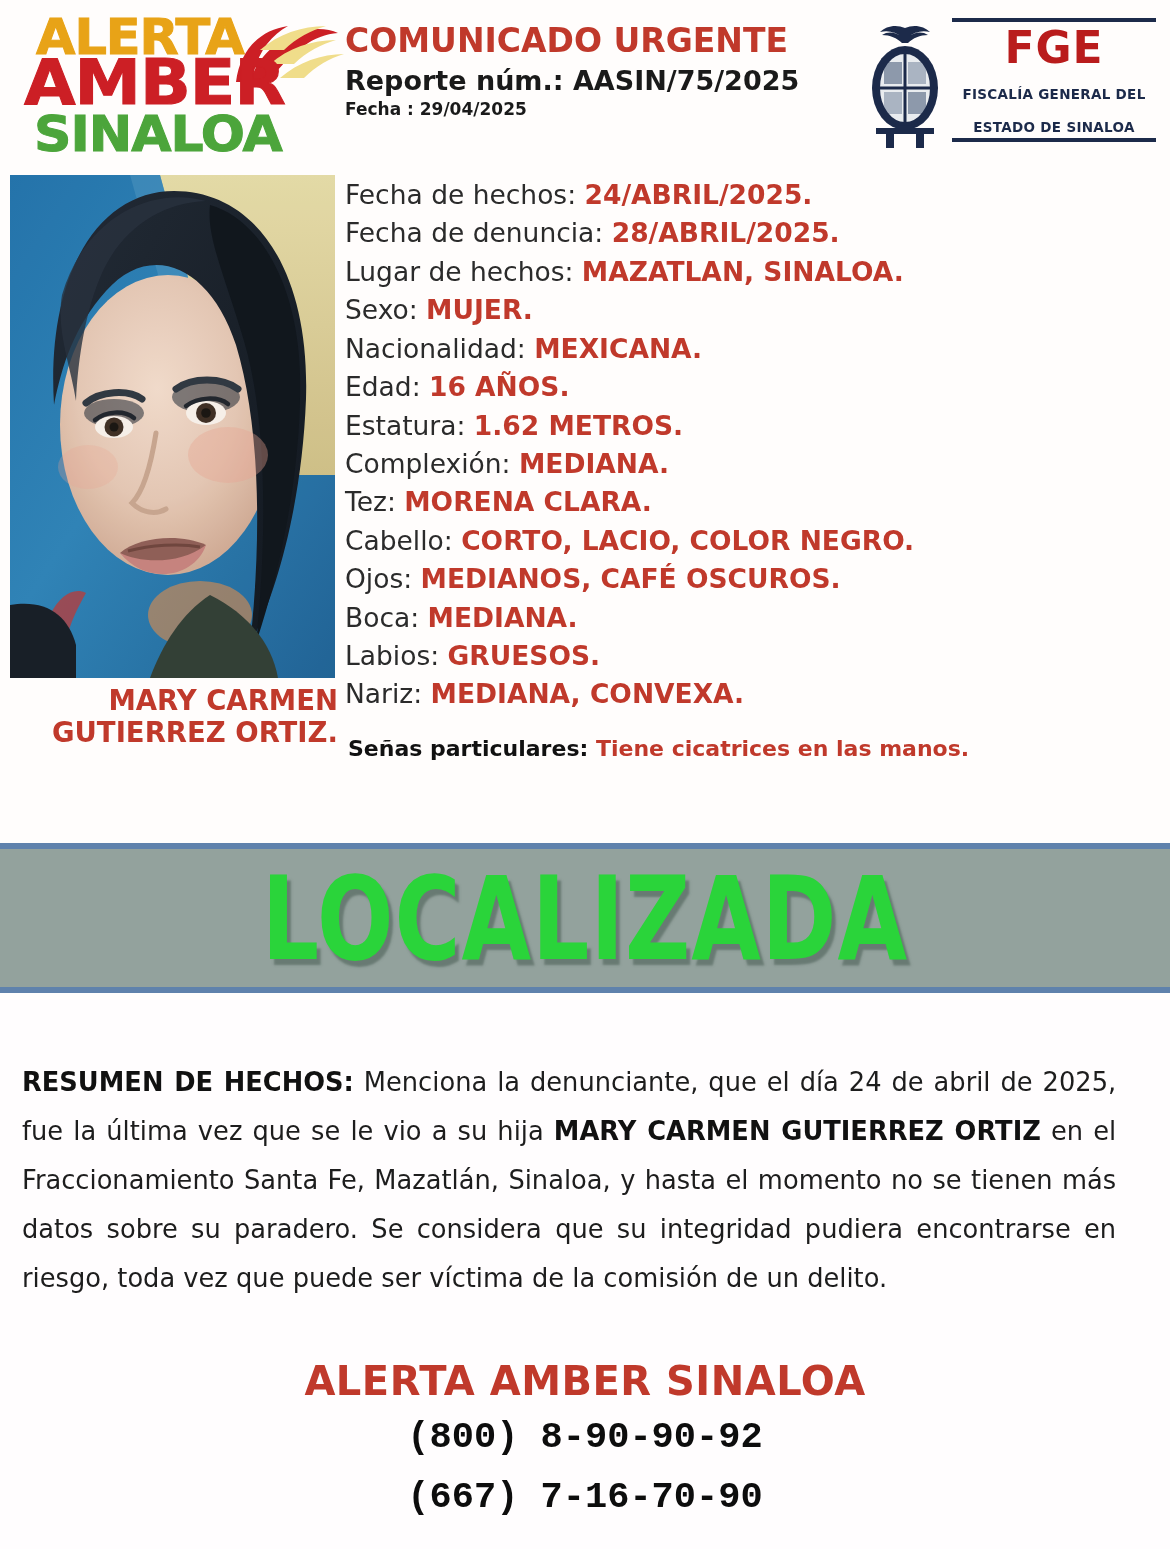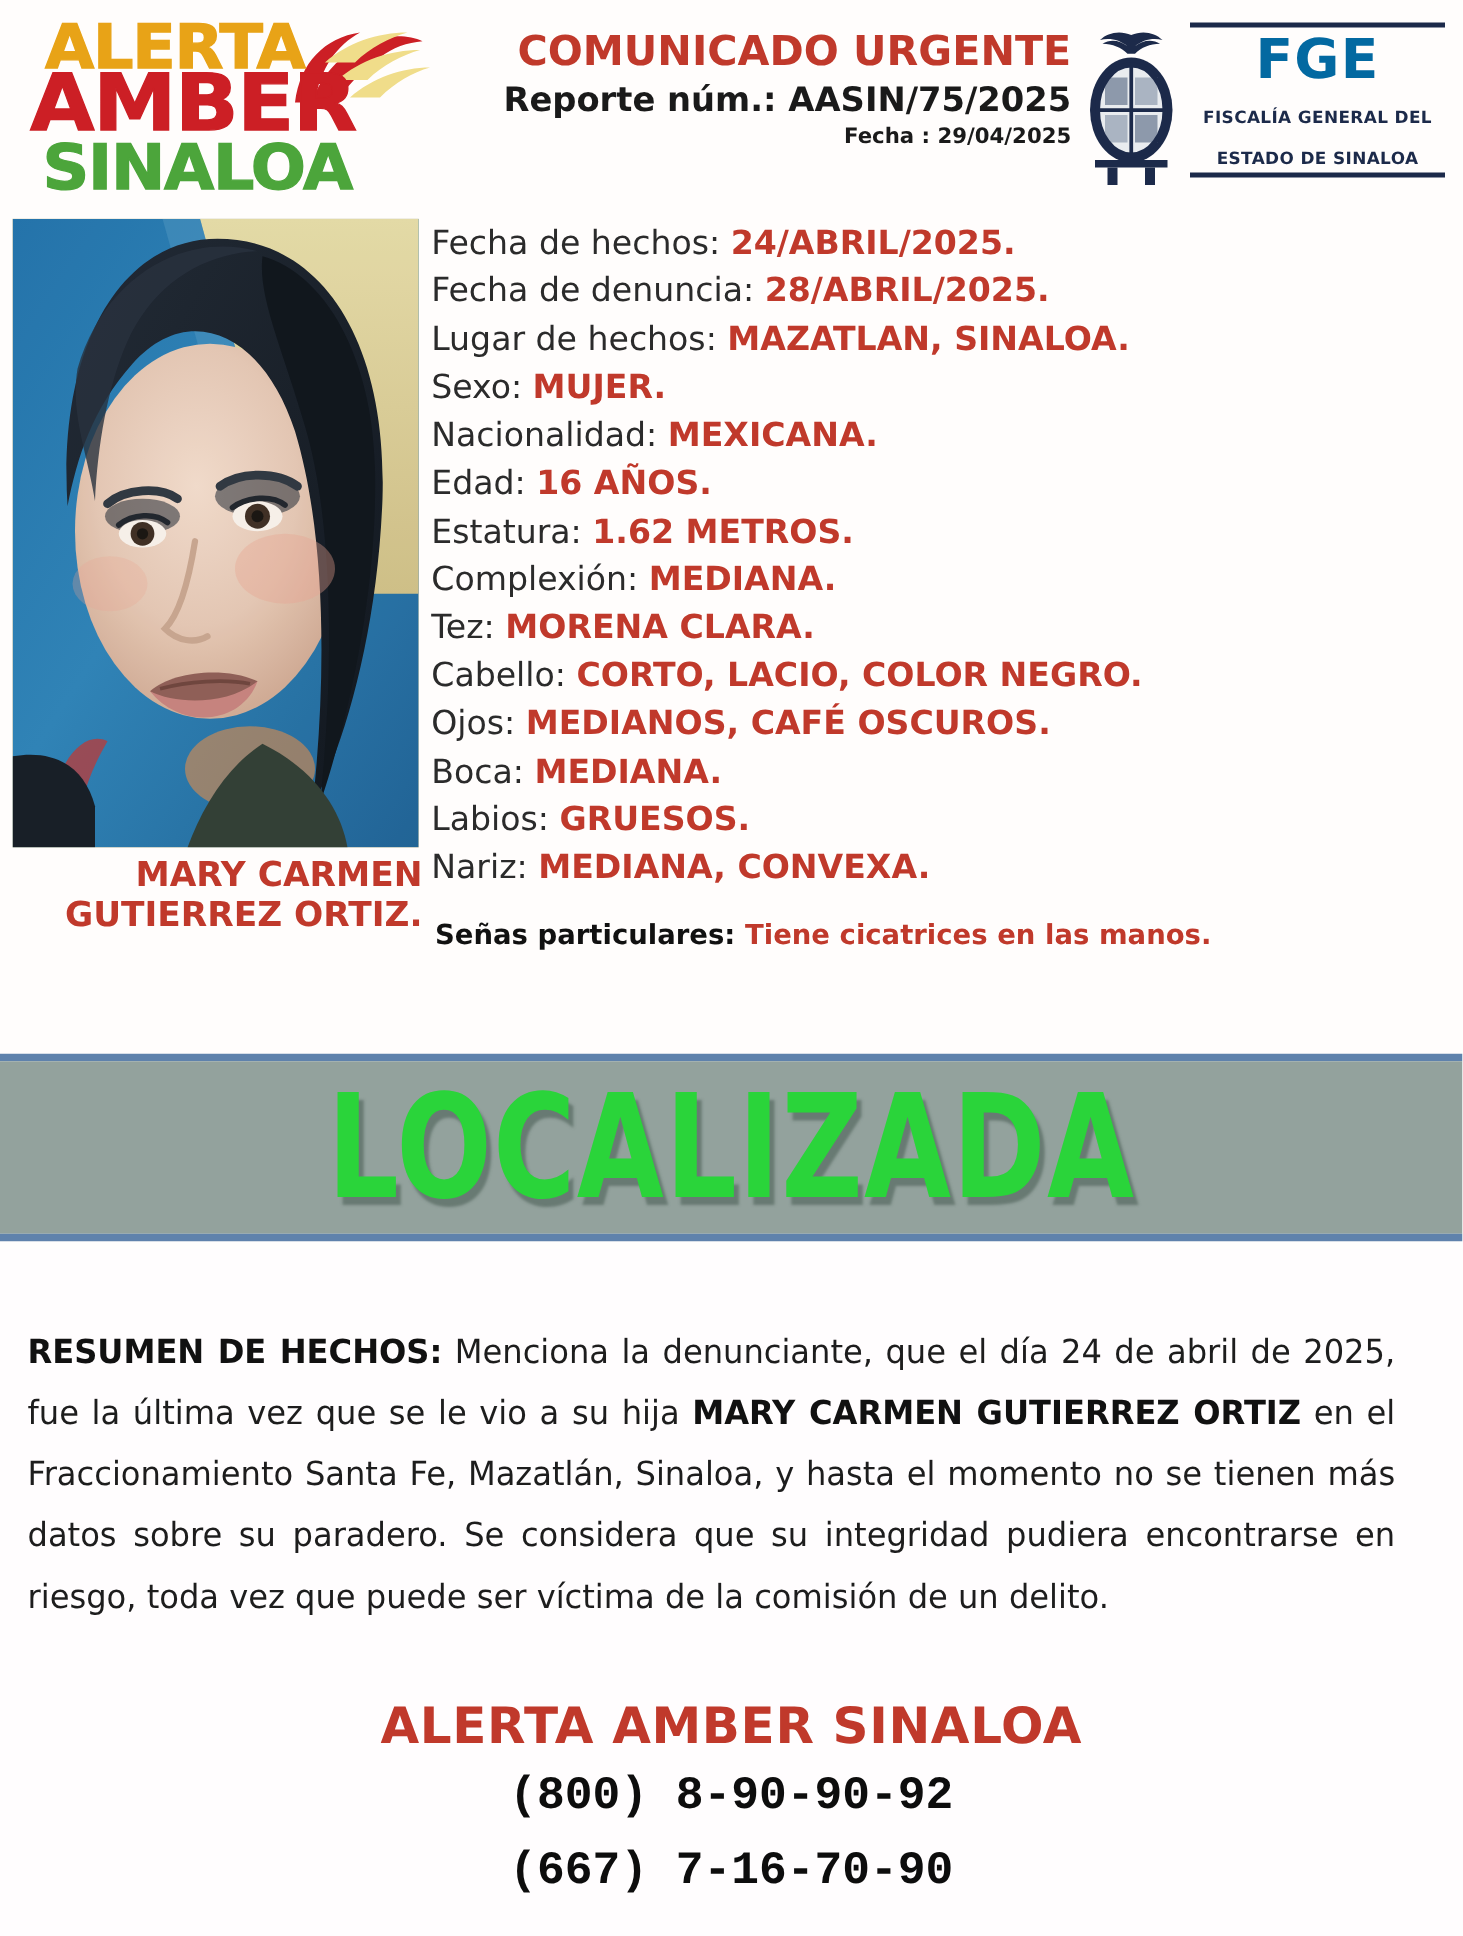--- a/index.html
+++ b/index.html
@@ -42,21 +42,21 @@
     position:absolute; left:16px; top:98px;
     font-size:50px; color:#4ca53b;
     transform:scaleX(1.04);
     transform-origin:left center;
   }
   .swoosh { position:absolute; left:208px; top:8px; width:120px; height:80px; }
 
   
   .header-center {
     position:absolute; left:345px; top:22px; width:512px;
-    text-align:right;
+    text-align:left;
   }
   .header-center .com {
     font-size:33px; font-weight:bold; color:#c0392b;
     letter-spacing:0px; line-height:1.15;
     font-family:"DejaVu Sans", sans-serif;
   }
   .header-center .rep {
     font-size:27px; font-weight:bold; color:#1a1a1a;
     line-height:1.3; margin-top:3px;
     font-family:"DejaVu Sans", sans-serif;
@@ -69,21 +69,21 @@
 
   
   .fge { position:absolute; left:866px; top:18px; width:290px; height:136px; }
   .fge .seal { position:absolute; left:0px; top:4px; width:78px; height:128px; }
   .fge .fge-block {
     position:absolute; left:86px; top:0px; width:204px; height:134px;
   }
   .fge .rule { width:100%; height:4px; background:#1c2a4a; }
   .fge .rule.bot { margin-top:2px; }
   .fge .fge-txt {
-    font-size:44px; font-weight:bold; color:#0369a1; text-align:center;
+    font-size:44px; font-weight:bold; color:#b91c1c; text-align:center;
     letter-spacing:1px; line-height:1.0; margin:4px 0 1px 0;
     font-family:"DejaVu Sans", sans-serif;
   }
   .fge .fge-sub {
     font-size:13.5px; font-weight:bold; color:#1c2a4a; text-align:center;
     letter-spacing:0.3px; line-height:1.25;
     font-family:"DejaVu Sans", sans-serif;
     margin-top:16px;
   }
 

